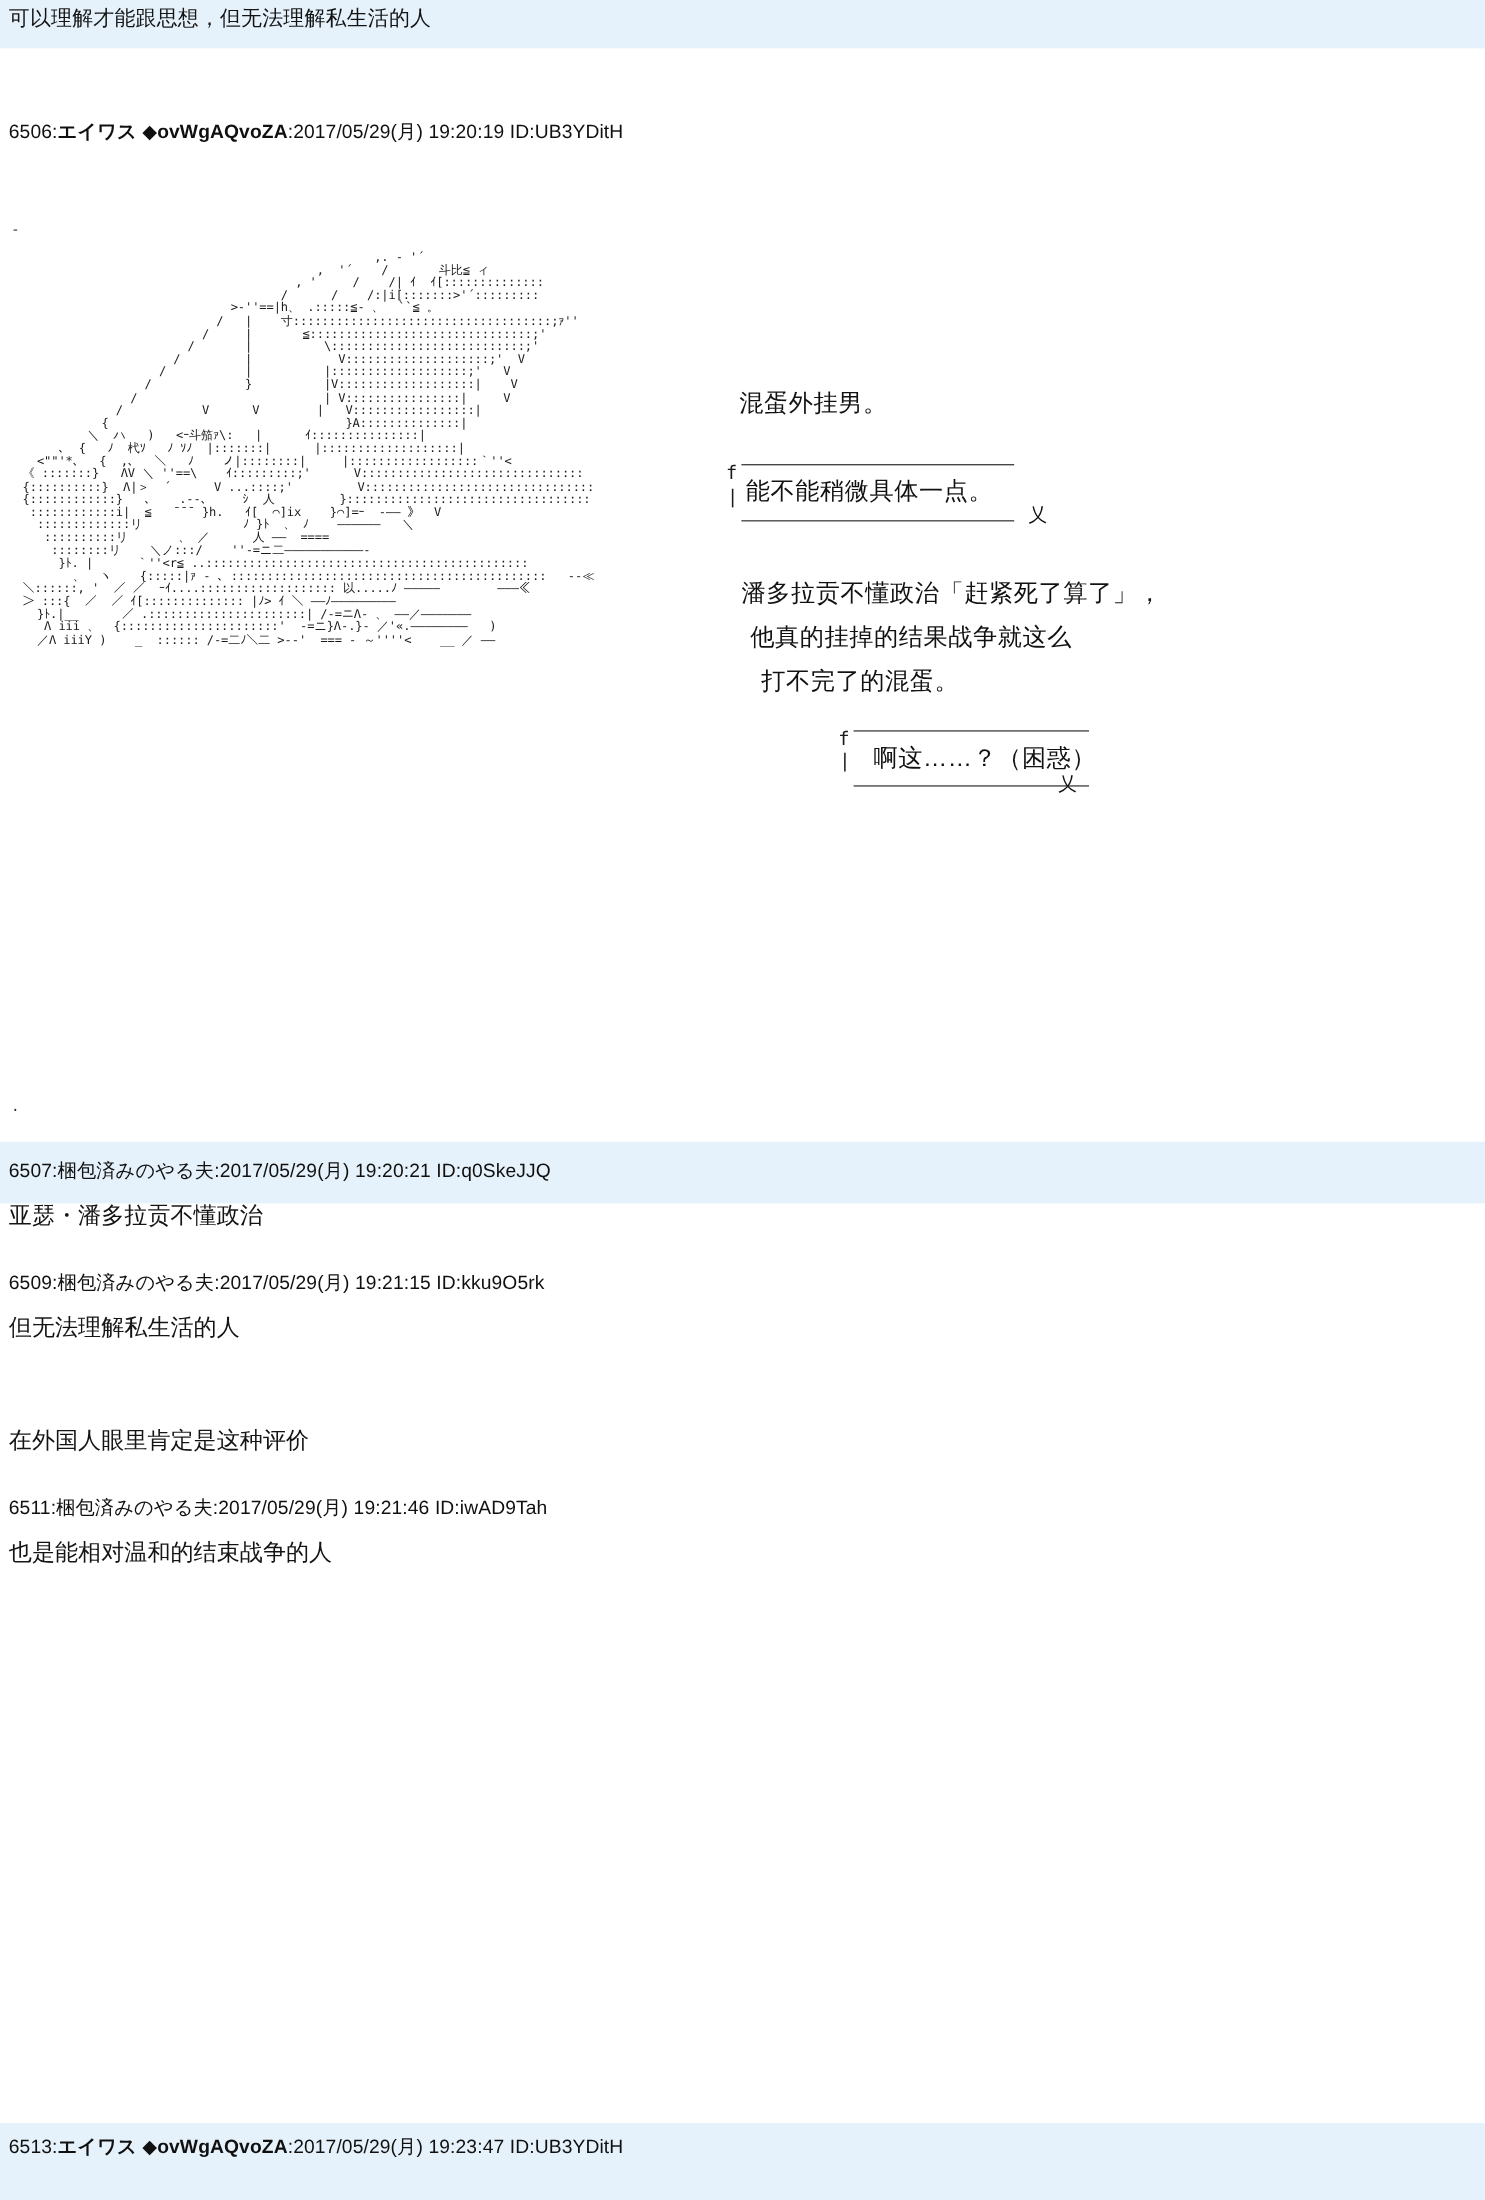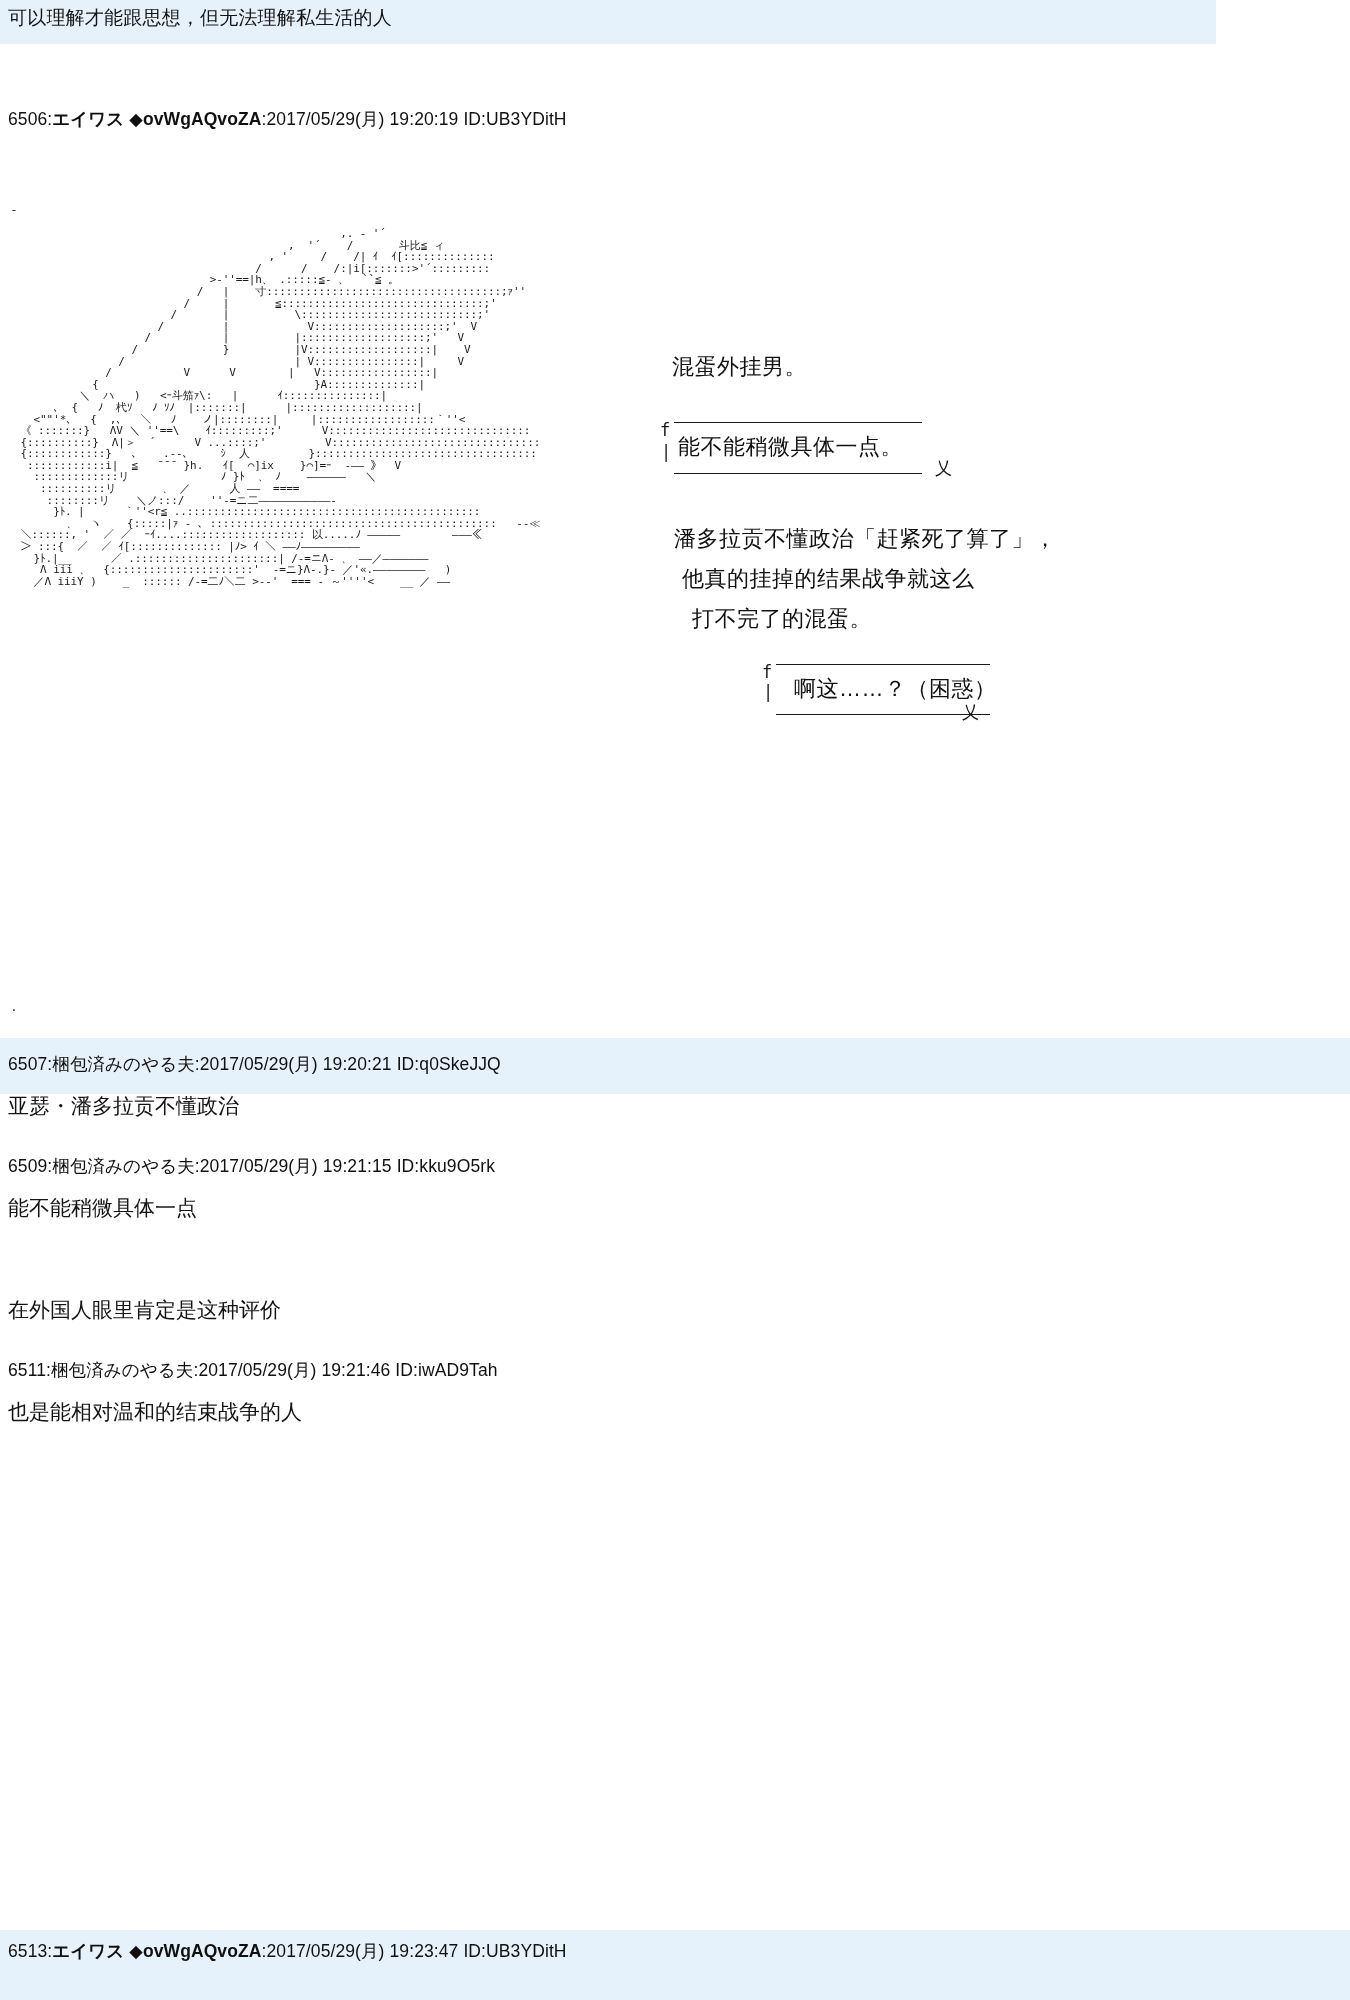--- a/index.html
+++ b/index.html
@@ -22,21 +22,21 @@
     position: relative;
     width: 1350px;
     height: 2000px;
     background: #ffffff;
   }
 
   
   .top-strip {
     position: absolute;
     left: 0; top: 0;
-    width: 1216px;
+    width: 1350px;
     height: 44px;
     background: #e6f2fb;
   }
   .top-strip-text {
     position: absolute;
     left: 8px;
     top: 3px;
     font-size: 19px;
     line-height: 30px;
     letter-spacing: 0.2px;
@@ -209,21 +209,21 @@
   <div class="post-head" style="left:8px; top:1053px;">
     <span class="num">6507</span><span class="sep">:</span><span class="name-anon">梱包済みのやる夫</span><span class="sep">:</span><span class="date">2017/05/29(月) 19:20:21</span>
     <span class="uid">ID:q0SkeJJQ</span>
   </div>
   <div class="post-body" style="left:8px; top:1092px;">亚瑟・潘多拉贡不懂政治</div>
 
   <div class="post-head" style="left:8px; top:1155px;">
     <span class="num">6509</span><span class="sep">:</span><span class="name-anon">梱包済みのやる夫</span><span class="sep">:</span><span class="date">2017/05/29(月) 19:21:15</span>
     <span class="uid">ID:kku9O5rk</span>
   </div>
-  <div class="post-body" style="left:8px; top:1194px;">能不能稍微具体一点</div>
+  <div class="post-body" style="left:8px; top:1194px;">但无法理解私生活的人</div>
 
   <div class="post-body" style="left:8px; top:1296px;">在外国人眼里肯定是这种评价</div>
 
   <div class="post-head" style="left:8px; top:1359px;">
     <span class="num">6511</span><span class="sep">:</span><span class="name-anon">梱包済みのやる夫</span><span class="sep">:</span><span class="date">2017/05/29(月) 19:21:46</span>
     <span class="uid">ID:iwAD9Tah</span>
   </div>
   <div class="post-body" style="left:8px; top:1398px;">也是能相对温和的结束战争的人</div>
 
   <div class="reply-strip" style="top:1930px; height:70px;"></div>

